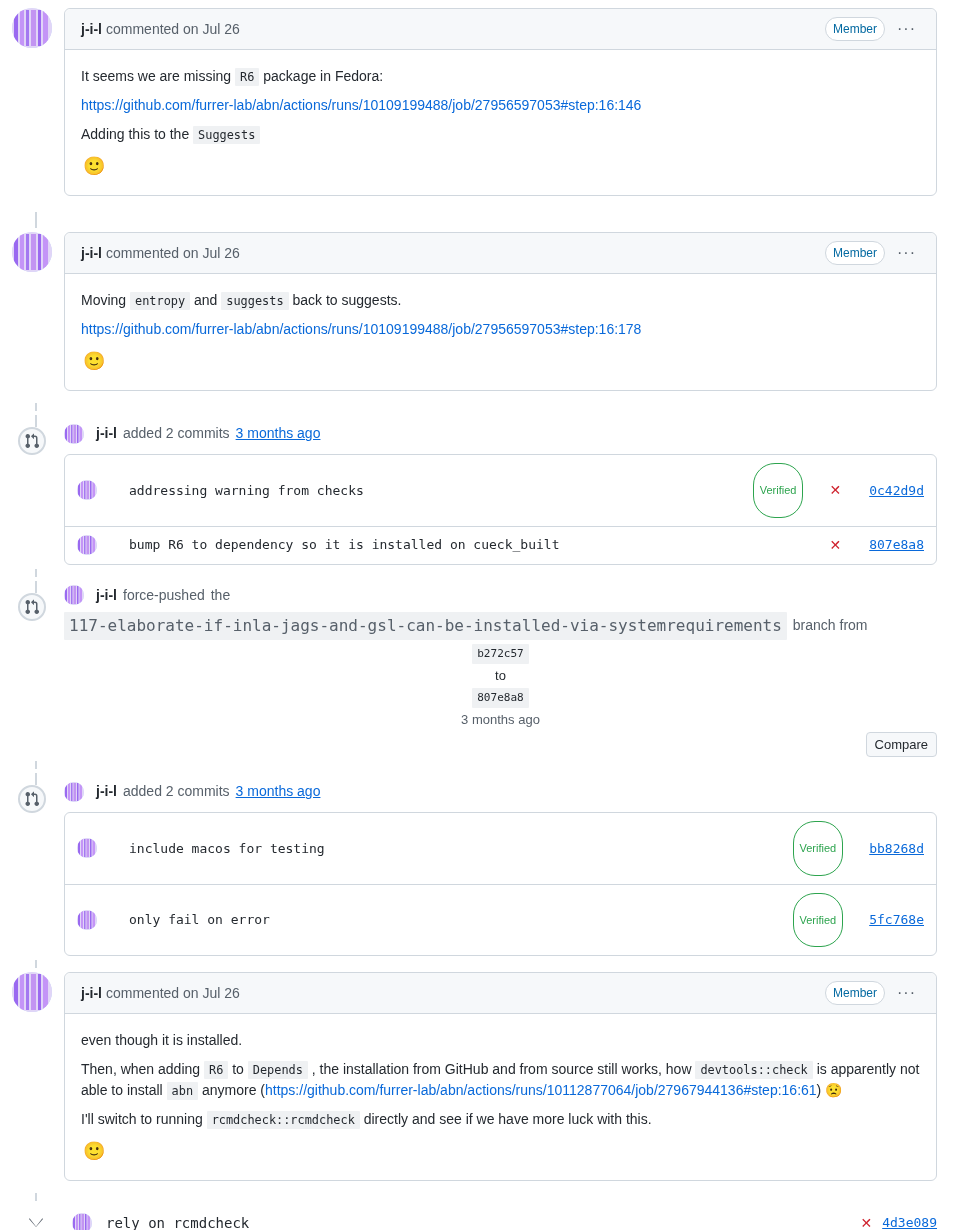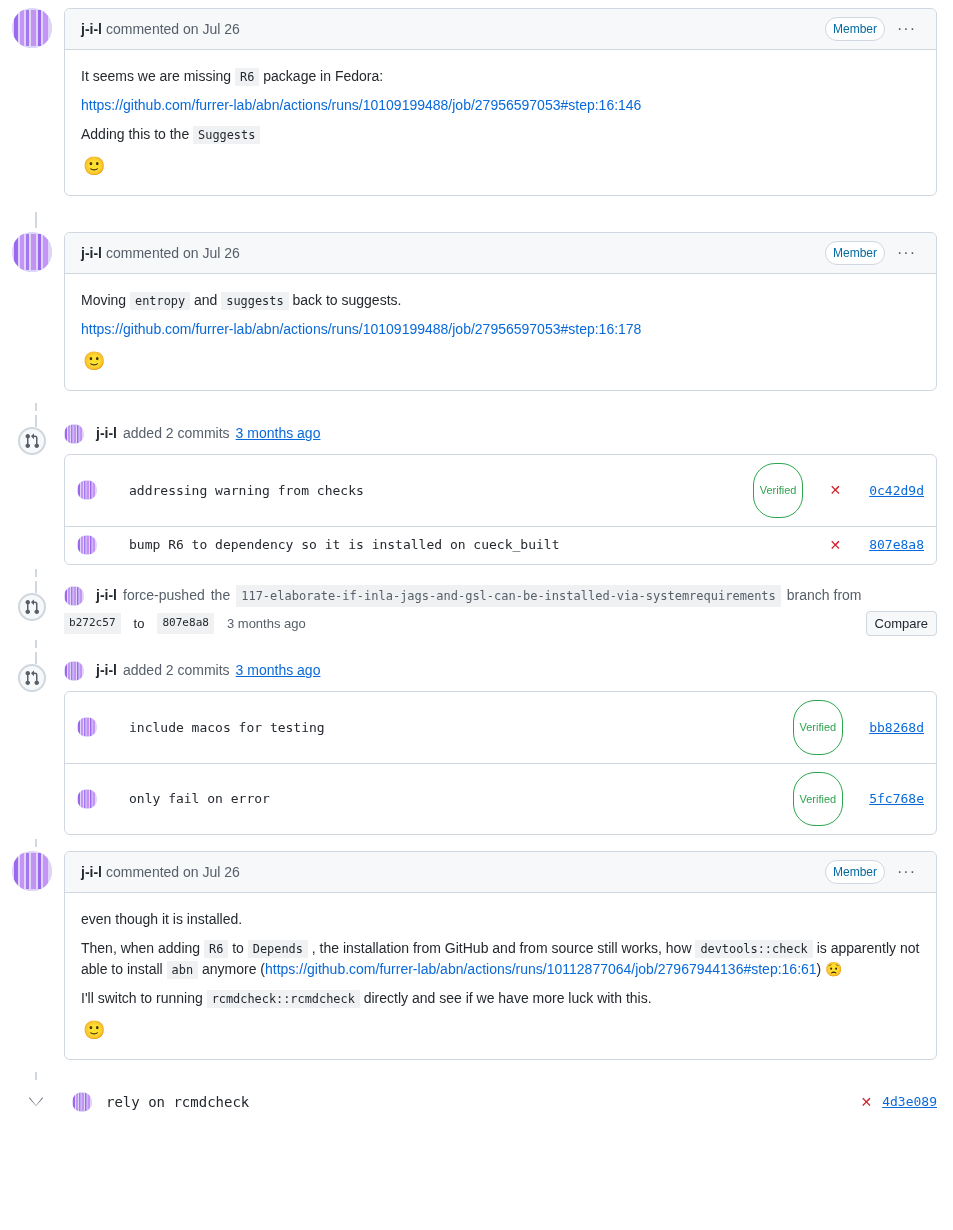--- a/index.html
+++ b/index.html
@@ -402,24 +402,24 @@
             <rect x="4" y="1" width="2" height="18" fill="#a855f7" opacity="0.5"></rect>
             <rect x="7" y="1" width="1.5" height="18" fill="#7c3aed" opacity="0.6"></rect>
             <rect x="9.5" y="1" width="2.5" height="18" fill="#9333ea" opacity="0.4"></rect>
             <rect x="13" y="1" width="1.5" height="18" fill="#7c3aed" opacity="0.7"></rect>
             <rect x="15.5" y="1" width="2.5" height="18" fill="#a855f7" opacity="0.5"></rect>
           </svg>
         </span>
         <span class="username">j-i-l</span>
         <span>force-pushed</span>
         <span>the</span>
-        <code style="font-size:12px; word-break:break-all;">117-elaborate-if-inla-jags-and-gsl-can-be-installed-via-systemrequirements</code>
+        <code style="font-size:16px; word-break:break-all;">117-elaborate-if-inla-jags-and-gsl-can-be-installed-via-systemrequirements</code>
         <span>branch from</span>
       </div>
-      <div style="display:flex; align-items:center; gap:13px; margin-top:4px; font-size:13px;">
+      <div style="display:flex; align-items:center; gap:2px; margin-top:4px; font-size:13px;flex-direction:column;">
         <code>b272c57</code>
         <span>to</span>
         <code>807e8a8</code>
         <span style="color:#57606a;">3 months ago</span>
         <a href="#" class="compare-link" style="margin-left:auto; padding:2px 8px; border:1px solid #d0d7de; border-radius:4px; color:#24292f; background:#f6f8fa; text-decoration:none; font-size:13px;">Compare</a>
       </div>
     </div>
   </div>
 
   <div style="display:flex; align-items:stretch; height:8px;">

